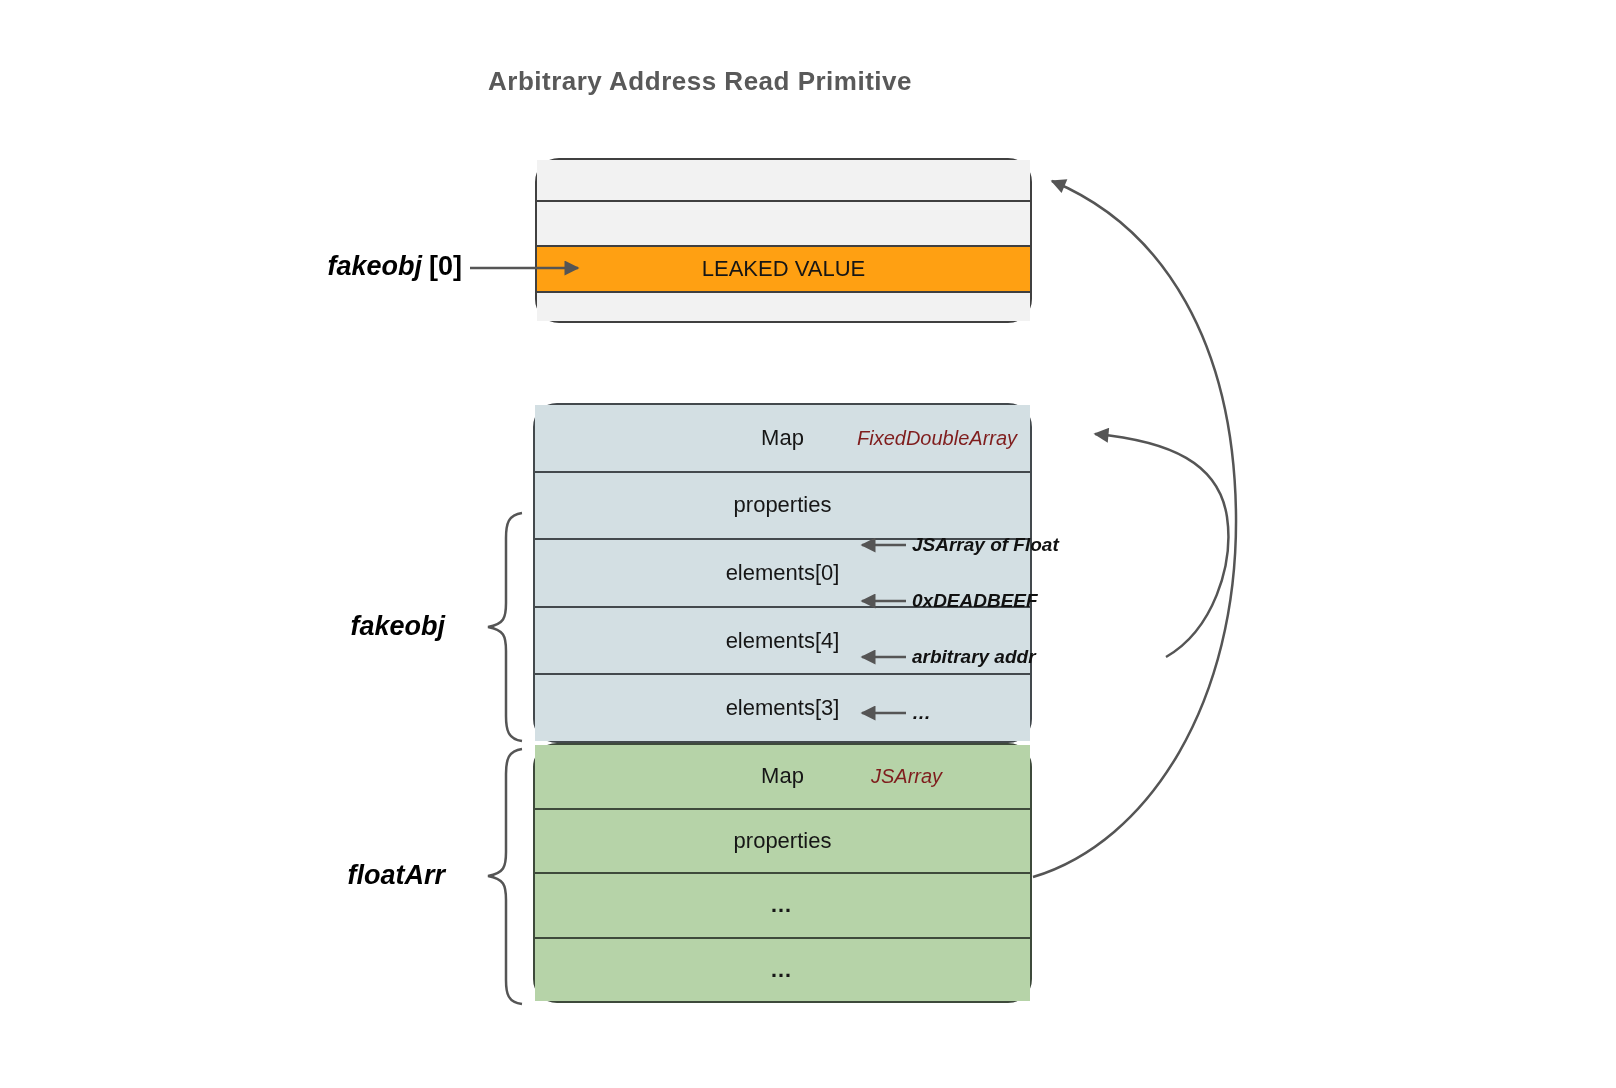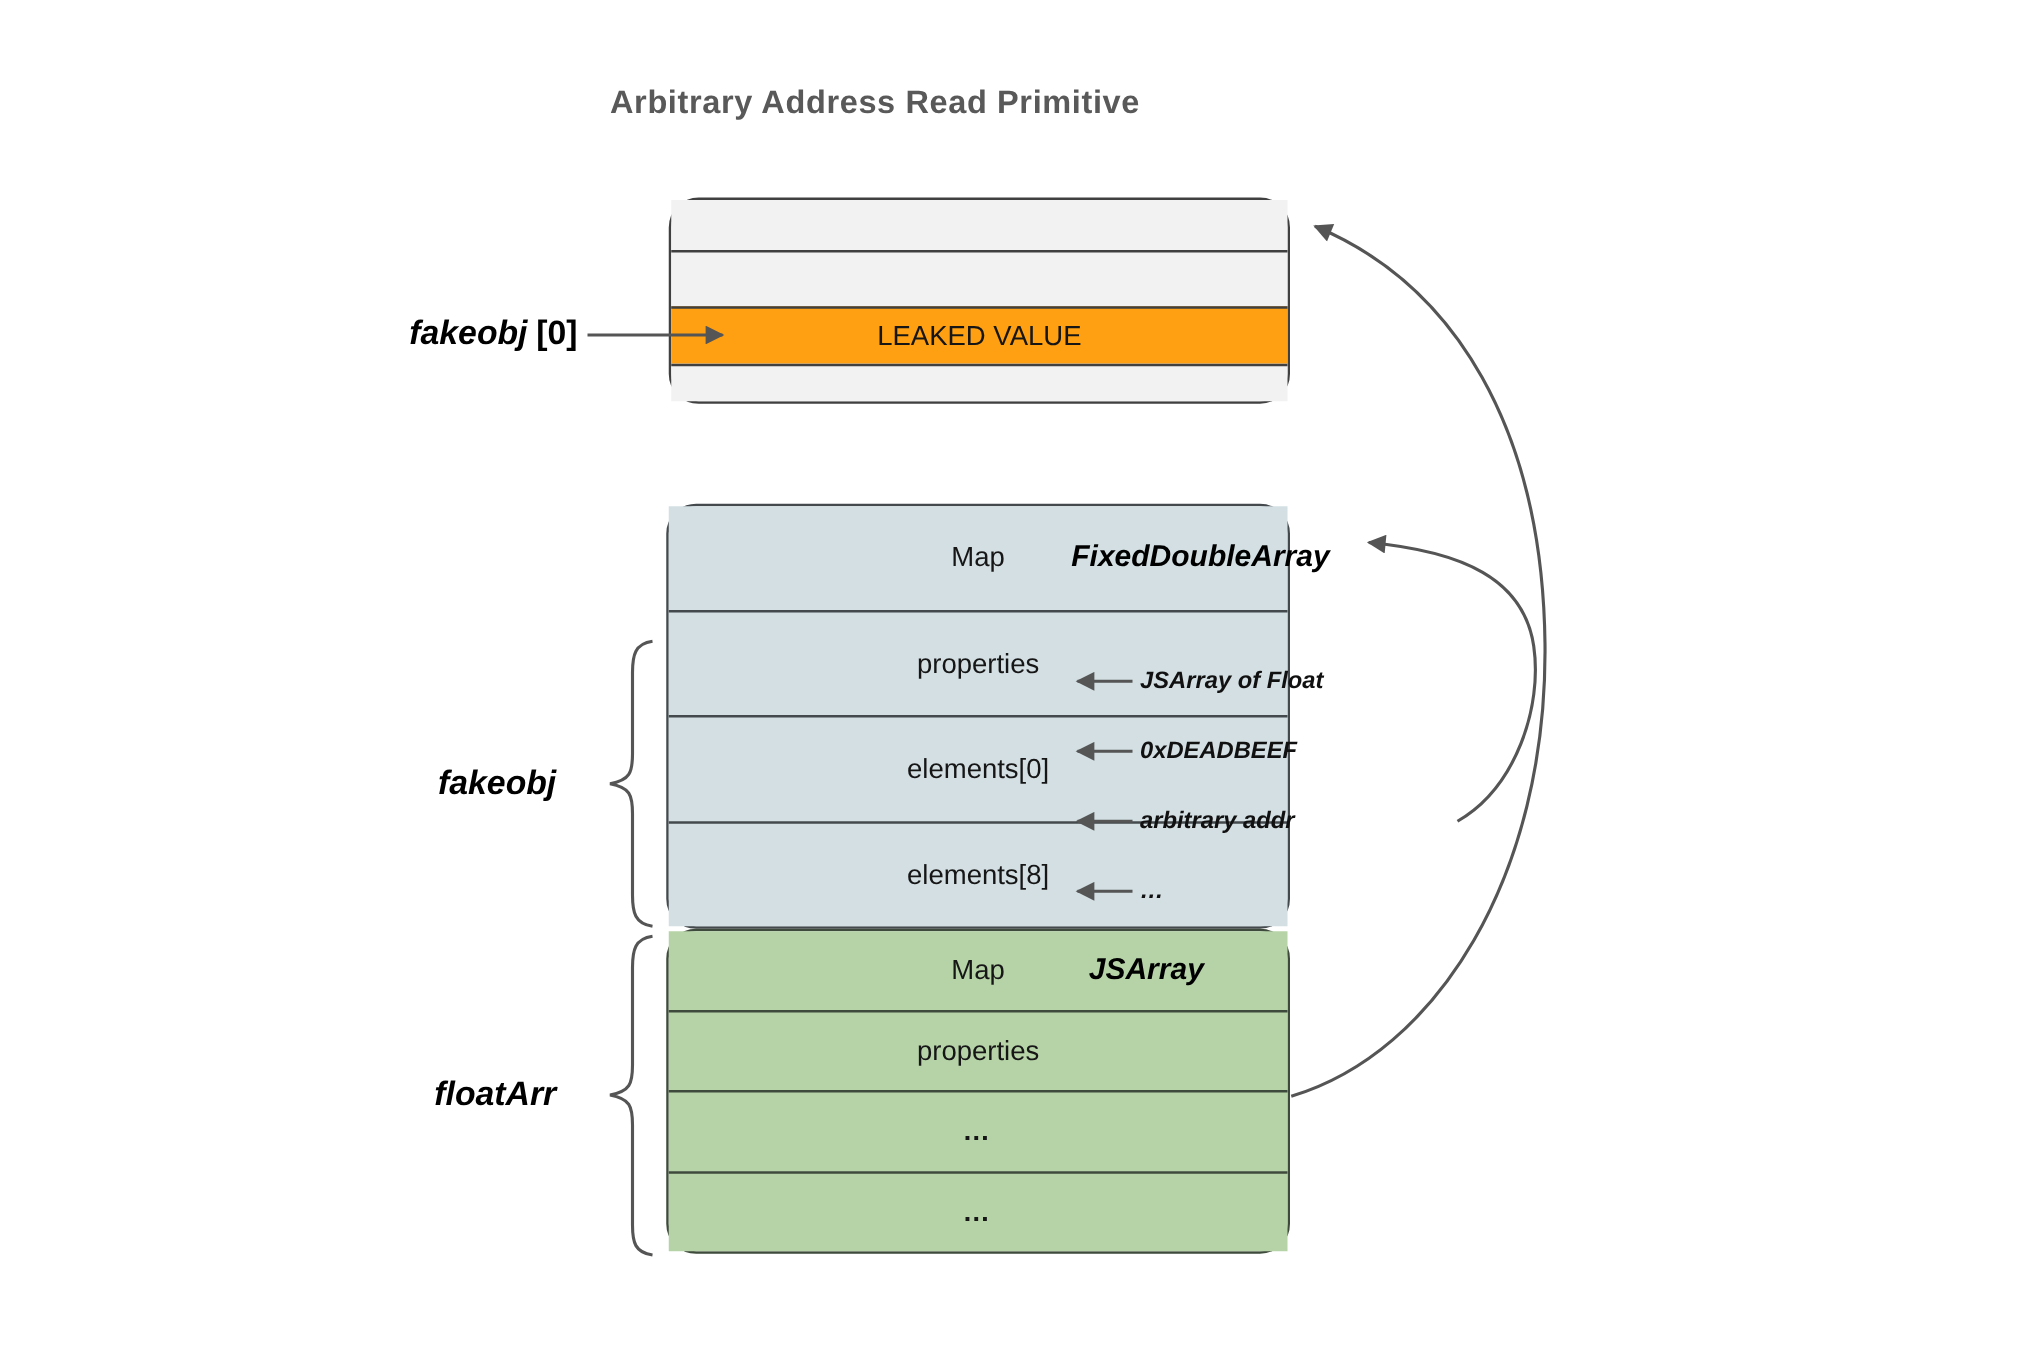--- a/index.html
+++ b/index.html
@@ -26,21 +26,21 @@
   
   .fakebox{left:533px;top:403px;width:499px;height:340px;border:2px solid #43494d;}
   .fakebox .row{flex:1;background:#d3dfe3;}
   .fakebox .row + .row{border-top:2px solid #43494d;}
   
   .floatbox{left:533px;top:743px;width:499px;height:260px;border:2px solid #3e4a3b;}
   .floatbox .row{flex:1;background:#b6d3a8;}
   .floatbox .row + .row{border-top:2px solid #3e4a3b;}
   
   .typetag{position:absolute;top:50%;transform:translateY(-50%);white-space:nowrap;
-           font-weight:bold;font-style:italic;color:#000000;font-size:24px;}
+           font-weight:normal;font-style:italic;color:#7f1d1d;font-size:20px;}
   .fakebox .typetag{left:322px;}
   .floatbox .typetag{left:336px;}
   .dots{font-weight:bold;letter-spacing:3px;}
   
   .sidelabel{position:absolute;color:#000000;font-weight:bold;white-space:nowrap;
              text-align:right;}
   .ptrlabel{left:260px;top:249px;width:202px;font-size:27px;line-height:34px;}
   .ptrlabel .nm{font-style:italic;}
   .ptrlabel .idx{font-style:normal;margin-left:7px;}
   .brace-label{left:260px;width:185px;font-size:27px;font-style:italic;line-height:34px;}
@@ -73,21 +73,22 @@
     <span class="nm">fakeobj</span><span class="idx">[0]</span>
   </div>
 
   <div class="recbox fakebox">
     <div class="row">
       <span>Map</span>
       <span class="typetag">FixedDoubleArray</span>
     </div>
     <div class="row">properties</div>
     <div class="row">elements[0]</div>
-    <div class="row">elements[8]</div>
+    <div class="row">elements[4]</div>
+    <div class="row">elements[3]</div>
   </div>
 
   <div class="recbox floatbox">
     <div class="row">
       <span>Map</span>
       <span class="typetag">JSArray</span>
     </div>
     <div class="row">properties</div>
     <div class="row dots">…</div>
     <div class="row dots">…</div>

